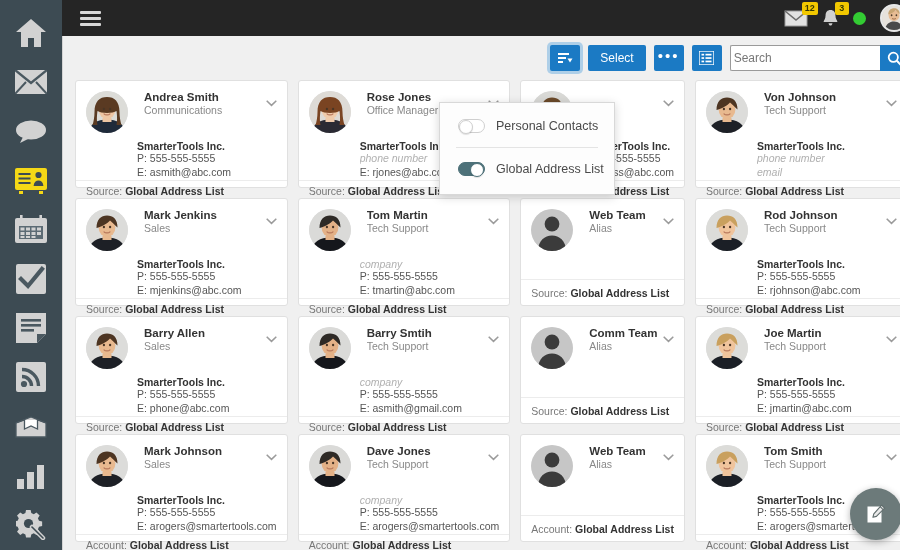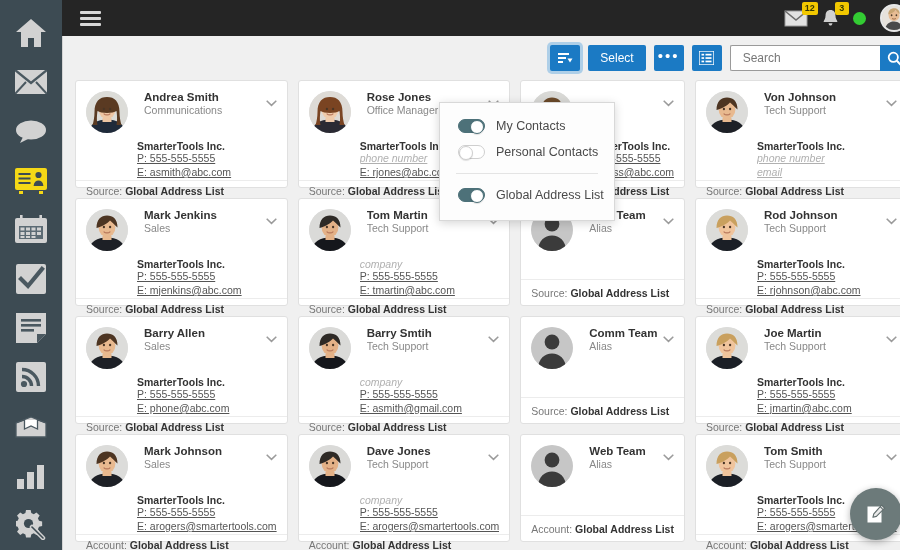--- a/index.html
+++ b/index.html
@@ -72,21 +72,21 @@
     display: flex; align-items: center; justify-content: center;
     font-size: 12px; cursor: pointer; padding: 0 12px;
   }
   .btn-icon { width: 30px; padding: 0; }
   .btn-sort { position: relative; box-shadow: 0 0 0 3px rgba(120,180,225,0.55); }
   .btn-dots { letter-spacing: 2px; font-size: 15px; padding-bottom: 5px; }
   .searchwrap { display: flex; height: 26px; }
   .searchbox {
     width: 150px; height: 26px; border: 1px solid #9a9a9a; border-right: none;
     background: #ffffff; font-size: 12px; color: #737373;
-    padding: 0 12px; font-family: "Liberation Sans", sans-serif;
+    padding: 0 3px; font-family: "Liberation Sans", sans-serif;
     border-radius: 2px 0 0 2px; outline: none;
   }
   .searchbox::placeholder { color: #777; }
   .search-btn {
     width: 30px; height: 26px; background: #1b7ac4; border: none;
     display: flex; align-items: center; justify-content: center;
     cursor: pointer; border-radius: 0 2px 2px 0;
   }
 
   
@@ -112,21 +112,21 @@
   .card-name {
     font-size: 11.5px; font-weight: bold; color: #333333;
     white-space: nowrap; overflow: hidden;
   }
   .card-role { font-size: 10.5px; color: #888888; margin-top: 1px; white-space: nowrap; overflow: hidden; }
   .card-company {
     font-size: 10.5px; font-weight: bold; color: #333333;
     margin-top: 7px; white-space: nowrap; overflow: hidden;
   }
   .card-company.ph { font-weight: normal; font-style: italic; color: #b0b0b0; }
-  .card-line { font-size: 10.5px; color: #555555; line-height: 1.32; white-space: nowrap; overflow: hidden; text-decoration: underline; }
+  .card-line { font-size: 10.5px; color: #555555; line-height: 1.32; white-space: nowrap; overflow: hidden; }
   .card-line.ph { font-style: italic; color: #b0b0b0; }
   .chev { position: absolute; top: 12px; right: 10px; cursor: pointer; }
   .card-foot {
     margin-top: auto; border-top: 1px solid #ececec;
     height: 26px; display: flex; align-items: center;
     font-size: 10.5px; color: #777777;
     margin-left: -10px; margin-right: -10px; padding: 4px 10px;
   }
   .card-foot b { color: #333333; margin-left: 3px; }
   .card-detail { padding-left: 51px; }
@@ -856,26 +856,20 @@
     </div>
     <div class="card-foot">
       <span>Account:</span>
       <b>Global Address List</b>
     </div>
   </div>
         </div>
 
       <div class="dropdown" id="dropdown">
           <div class="dd-row">
-    <span class="toggle on">
-              <span class="knob"></span>
-            </span>
-    <span class="dd-label">My Contacts</span>
-  </div>
-          <div class="dd-row">
     <span class="toggle off">
               <span class="knob"></span>
             </span>
     <span class="dd-label">Personal Contacts</span>
   </div>
           <div class="dd-sep"></div>
           <div class="dd-row">
     <span class="toggle on">
               <span class="knob"></span>
             </span>

